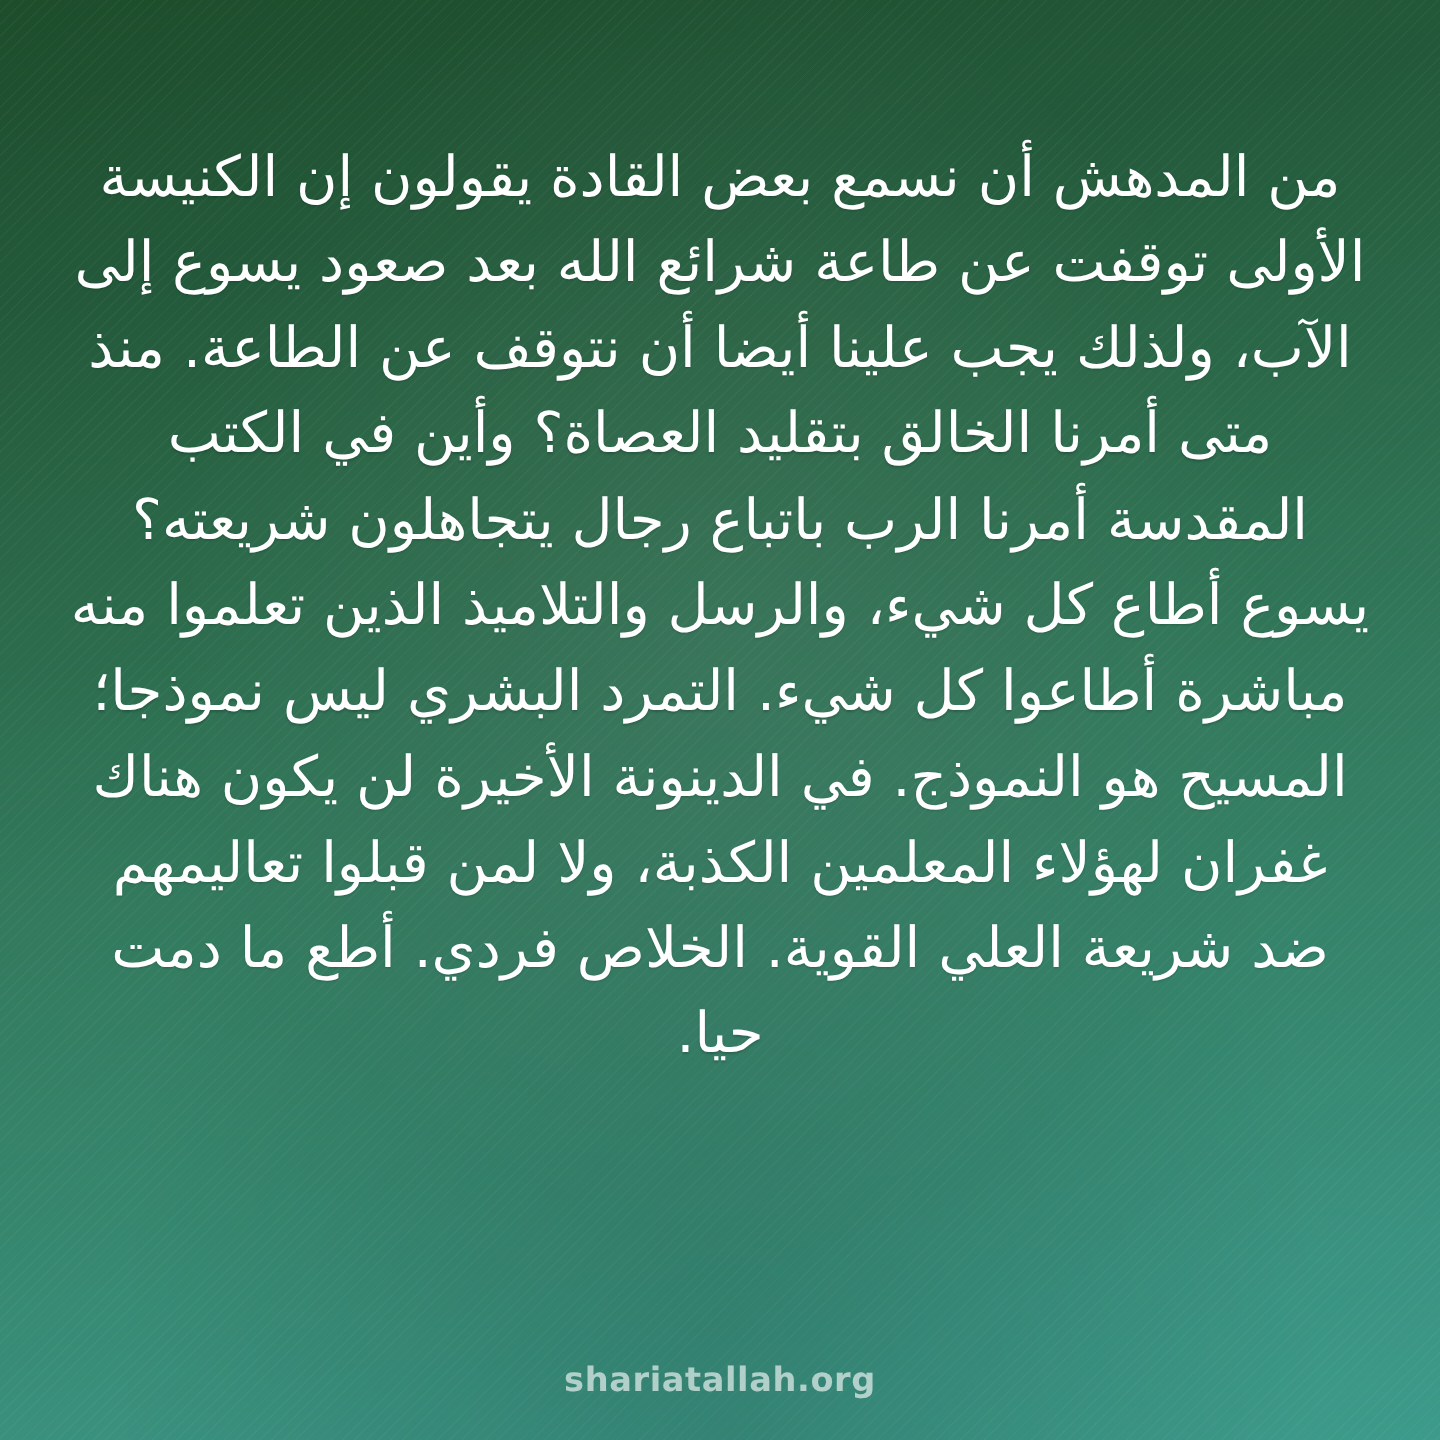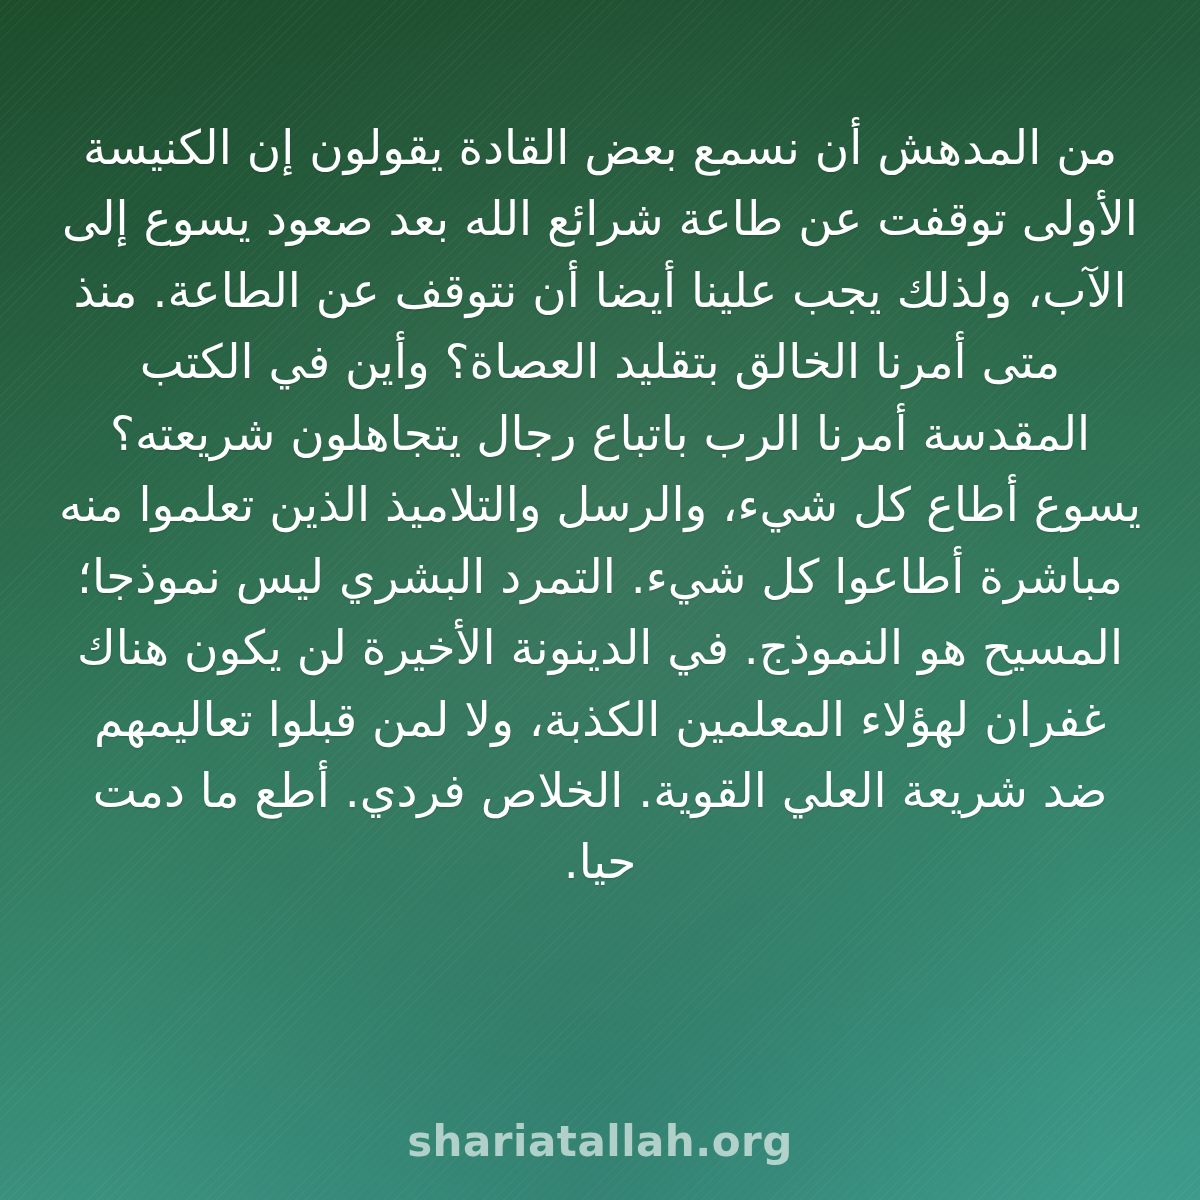--- a/index.html
+++ b/index.html
@@ -75,21 +75,21 @@
     position: absolute;
     left: 0;
     right: 0;
     bottom: 34px;
     text-align: center;
   }
 
   .site-name {
     display: inline-block;
     color: rgba(255,255,255,0.62);
-    font-size: 42px;
+    font-size: 28px;
     font-weight: bold;
     letter-spacing: 0.5px;
     direction: ltr;
     font-family: "DejaVu Sans", "Liberation Sans", sans-serif;
   }
 </style>
 </head>
 <body>
 
 <div class="card">

